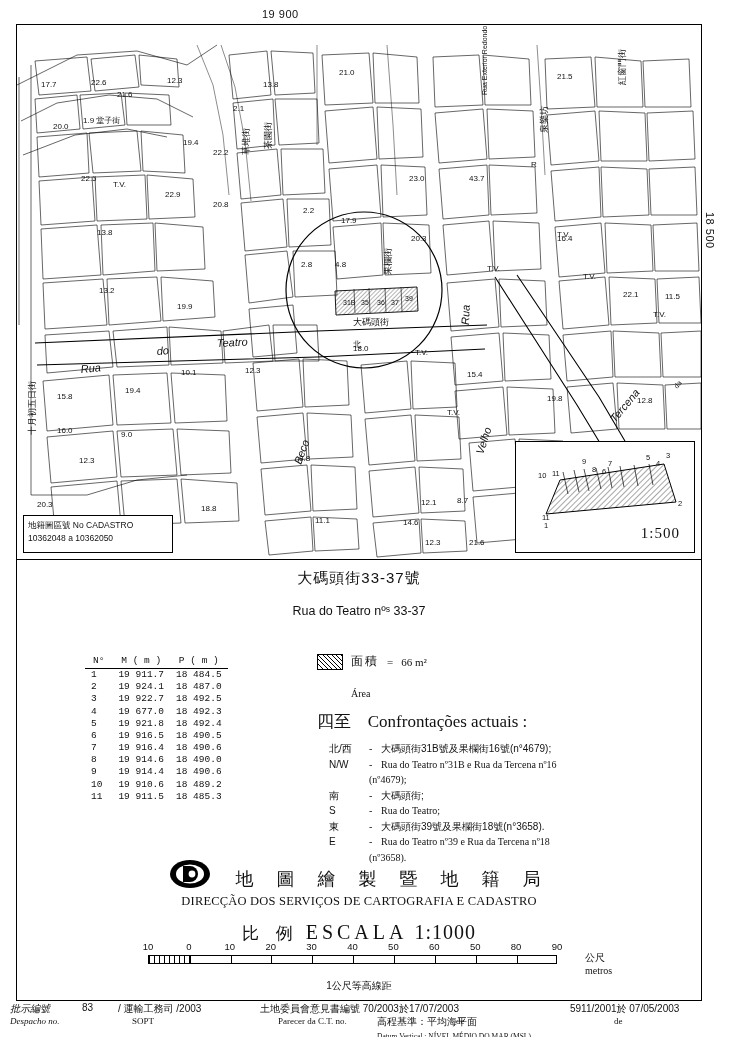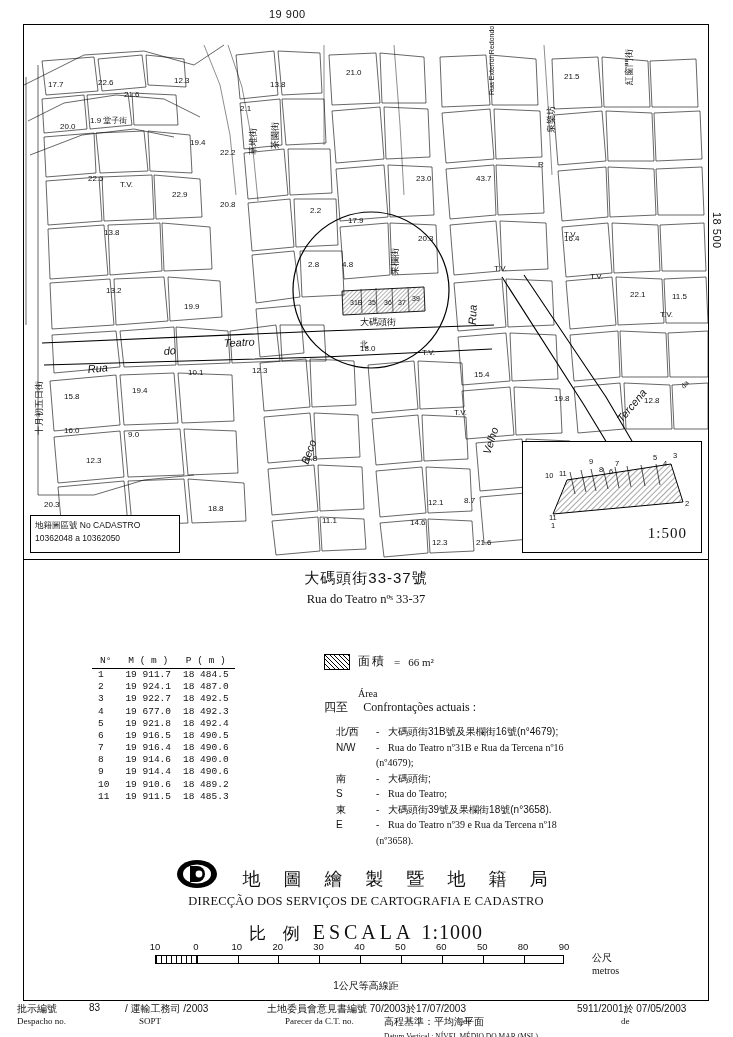--- a/index.html
+++ b/index.html
@@ -1,17 +1,17 @@
 <!DOCTYPE html>
 <html><head>
 <meta charset="utf-8">
 <style>
   html,body{margin:0;padding:0;background:#ffffff;}
   body{width:733px;height:1037px;font-family:"Liberation Serif",serif;color:#111;position:relative;overflow:hidden;}
-  #sheet{position:absolute;left:7px;top:0;width:632px;height:1037px;}
+  #sheet{position:absolute;left:0;top:0;width:632px;height:1037px;}
 
   
   .coord-top{position:absolute;left:262px;top:8px;font-family:"Liberation Sans",sans-serif;font-size:11px;letter-spacing:.5px;}
   .coord-right{position:absolute;left:704px;top:212px;font-family:"Liberation Sans",sans-serif;font-size:11px;letter-spacing:.5px;writing-mode:vertical-rl;}
 
   
   .frame{position:absolute;left:16px;top:24px;width:684px;height:975px;border:1.3px solid #000;background:#fff;}
 
   
   .map{position:absolute;left:0;top:0;width:684px;height:534px;border-bottom:1.3px solid #000;overflow:hidden;background:#fff;}
@@ -21,38 +21,38 @@
   .inset{position:absolute;right:6px;bottom:6px;width:178px;height:110px;border:1.2px solid #000;background:#fff;}
   .inset-scale{position:absolute;right:14px;bottom:10px;font-size:15px;font-family:"Liberation Serif",serif;letter-spacing:1px;}
 
   
   .cadbox{position:absolute;left:6px;bottom:6px;width:150px;height:38px;border:1px solid #000;background:#fff;
           font-family:"Liberation Sans",sans-serif;font-size:8.5px;line-height:1.55;padding:3px 4px;box-sizing:border-box;}
 
   
   .titleblock{position:absolute;left:0;top:534px;width:684px;text-align:center;}
   .t-cn{font-size:15px;letter-spacing:1px;margin-top:10px;font-family:"Liberation Sans",sans-serif;}
-  .t-pt{font-size:12.5px;margin-top:4px;font-family:Liberation Serif, serif;}
+  .t-pt{font-size:12.5px;margin-top:16px;font-family:Liberation Sans, sans-serif;}
 
   
   .coordtable{position:absolute;left:68px;top:630px;font-family:"Liberation Mono",monospace;font-size:9.5px;line-height:1.28;}
   .coordtable table{border-collapse:collapse;}
   .coordtable th{font-weight:normal;font-family:"Liberation Mono",monospace;font-size:9.5px;padding:0 6px 1px 6px;text-align:center;}
   .coordtable td{padding:0 6px;text-align:right;white-space:pre;}
   .coordtable td.n{text-align:left;padding-right:10px;}
   .hline{border-bottom:1px solid #000;}
 
   
   .areablock{position:absolute;left:300px;top:628px;width:370px;font-size:11px;}
   .areaRow{display:flex;align-items:center;gap:8px;}
   .hatchbox{width:24px;height:14px;border:1px solid #000;
             background:repeating-linear-gradient(45deg,#000 0 0.7px,#fff 0.7px 3.2px);}
   .area-cn{font-family:"Liberation Sans",sans-serif;font-size:12px;letter-spacing:2px;}
   .area-pt{font-family:"Liberation Serif",serif;font-size:10px;margin-left:34px;margin-top:18px;}
-  .conf-head{margin-top:0;font-size:12px;font-family:"Liberation Sans",sans-serif;}
+  .conf-head{margin-top:11px;font-size:17px;font-family:"Liberation Sans",sans-serif;}
   .conf-head i{font-style:normal;font-family:"Liberation Serif",serif;margin-left:12px;}
   .conf-list{margin-top:8px;font-size:10px;line-height:1.55;}
   .conf-row{display:flex;margin-left:12px;}
   .conf-key{width:40px;flex:0 0 40px;font-family:"Liberation Sans",sans-serif;}
   .conf-dash{width:12px;flex:0 0 12px;}
   .conf-val{flex:1;font-family:"Liberation Sans",sans-serif;}
   .conf-val.lat{font-family:"Liberation Serif",serif;}
   .conf-ind{margin-left:52px;}
 
   
@@ -561,21 +561,21 @@
       </div>
       <div class="eq-2">
         <div class="eq2-cn">高程基準：平均海平面</div>
         <div class="eq2-pt">Datum Vertical : NÍVEL MÉDIO DO MAR (MSL)</div>
       </div>
     </div>
 
   </div>
 
   <div class="footer">
-    <div class="f-col" style="left:0px;top:0px;">
+    <div class="f-col" style="left:0px;top:0px;font-style:italic;">
       <div class="f-cn">批示編號</div>
       <div class="f-pt">Despacho no.</div>
     </div>
     <div class="f-col" style="left:72px;top:0px;">
       <div class="f-cn">83</div>
     </div>
     <div class="f-col" style="left:108px;top:0px;">
       <div class="f-cn">/ 運輸工務司 /2003</div>
       <div class="f-pt" style="margin-left:14px">SOPT</div>
     </div>

